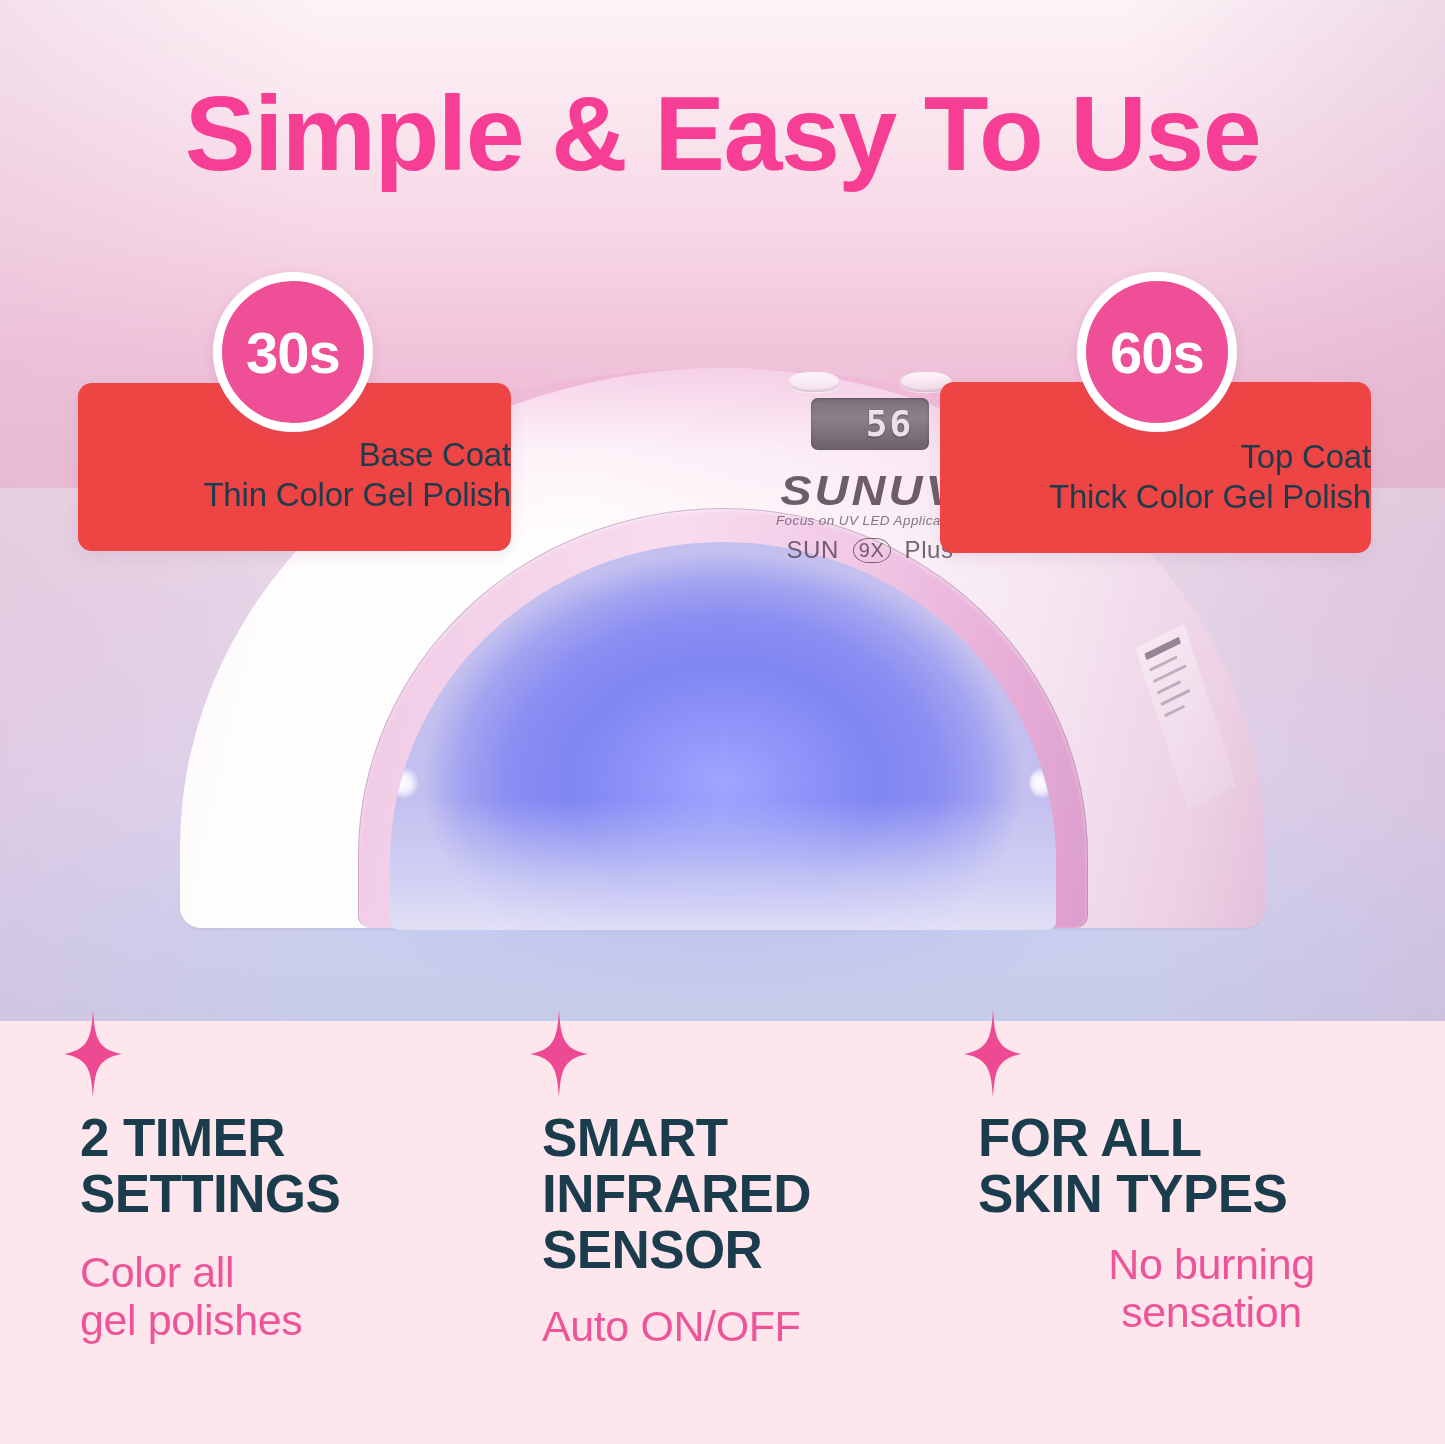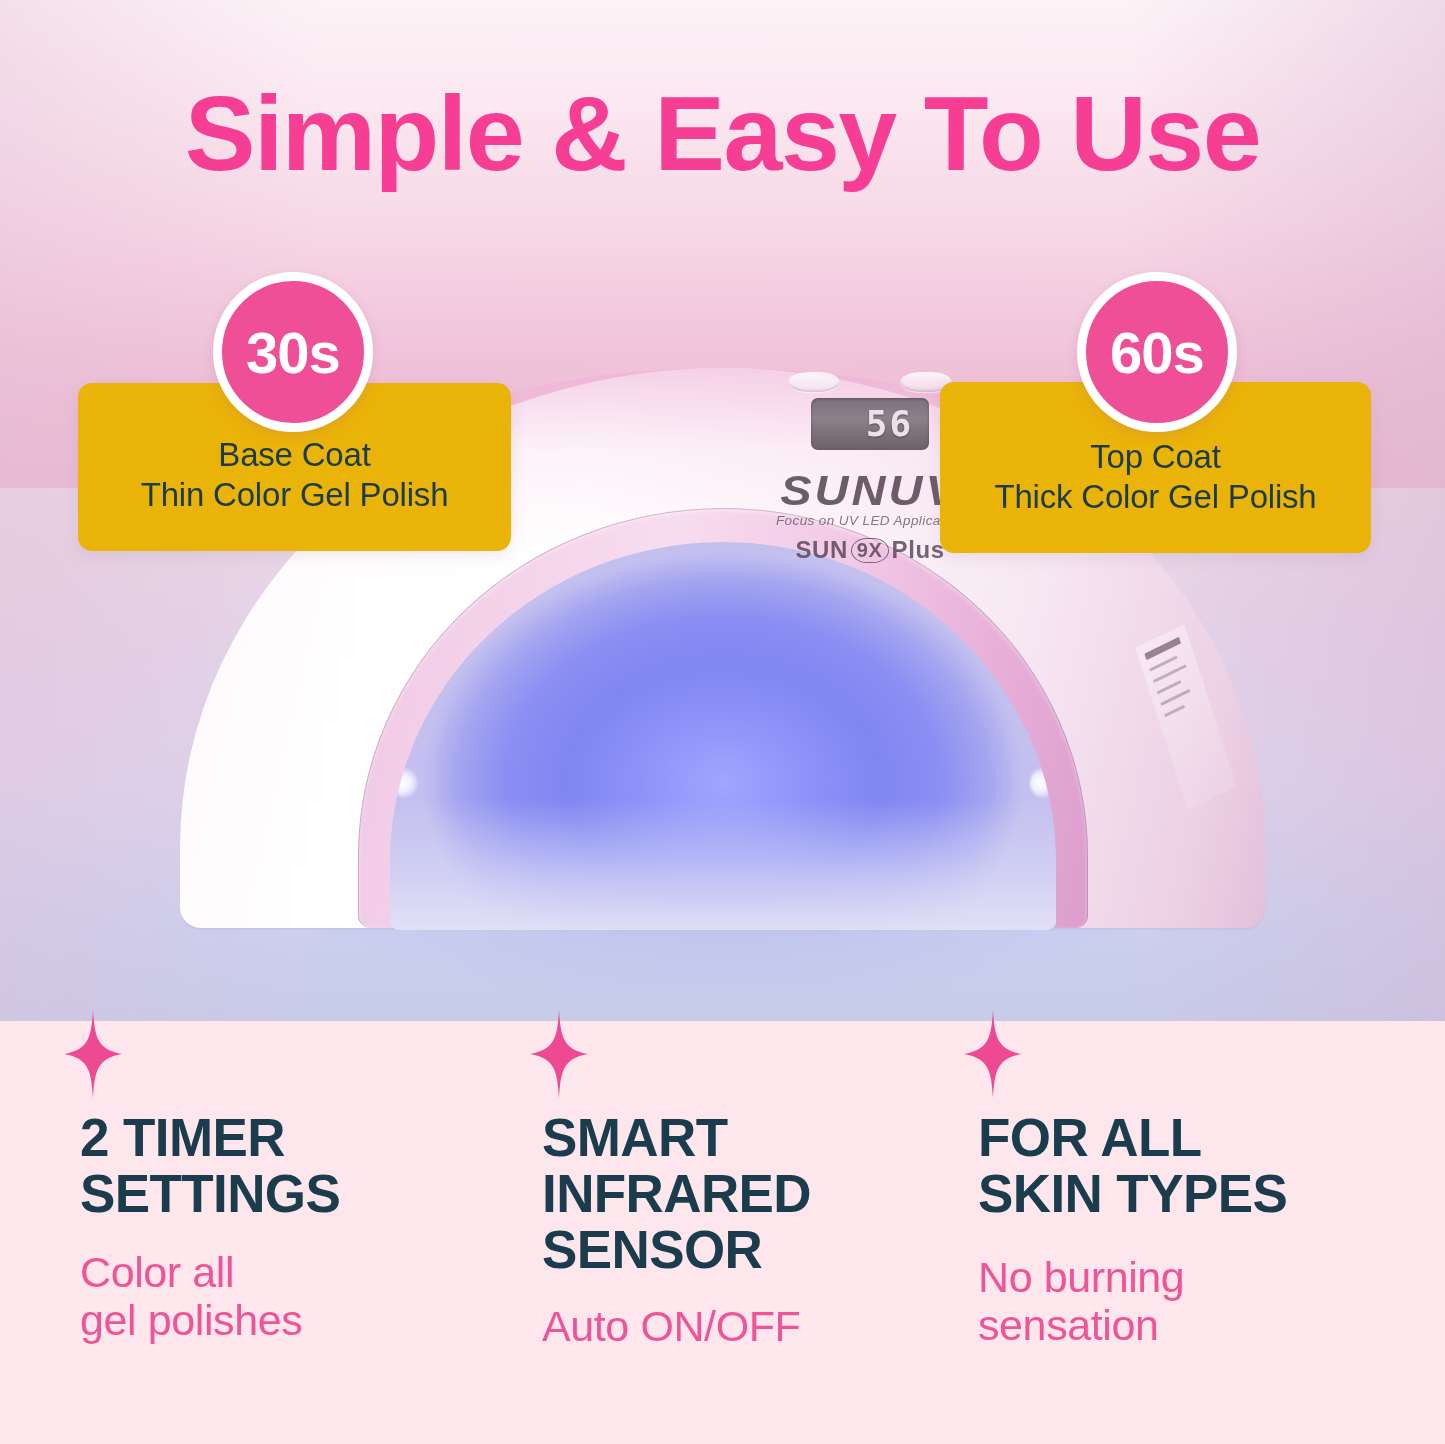--- a/index.html
+++ b/index.html
@@ -212,36 +212,36 @@
     font-size:13.5px;
     font-style:italic;
     letter-spacing:.4px;
     color:rgba(85,66,82,.70);
   }
   .brand-model{
     margin-top:8px;
     font-size:24px;
     letter-spacing:.6px;
     color:rgba(78,60,76,.78);
-    display:flex; align-items:center; justify-content:center; gap:3px;font-weight:bold;
+    display:flex; align-items:center; justify-content:center; gap:14px;
   }
   .model-badge{
     border:1.6px solid rgba(78,60,76,.72);
     border-radius:50%/60%;
     padding:0 5px;
     font-size:20px;
   }
 
   
   .info-card{
     position:absolute;
-    background:#eab308;
+    background:#ef4444;
     border-radius:14px;
     box-shadow:0 5px 16px rgba(150,110,150,.14);
-    text-align:center;
+    text-align:right;
     color:#1c3c4c;
   }
   .info-card .l1{
     font-size:33px; font-weight:500; letter-spacing:-.2px; line-height:1.22;
   }
   .info-card .l2{
     font-size:33px; font-weight:500; letter-spacing:-.2px; line-height:1.22;
   }
   #card-left{ left:78px; top:383px; width:433px; height:168px; padding-top:52px; }
   #card-right{ left:940px; top:382px; width:431px; height:171px; padding-top:55px; }
@@ -293,21 +293,21 @@
   .feat-sub{
     margin-top:26px;
     font-size:43px; font-weight:400;
     line-height:1.12;
     letter-spacing:-.4px;
     color:#ee5598;
     white-space:pre-line;
   }
   #feat-1 .feat-title{ margin-top:82px; }
   #feat-1 .feat-sub{ margin-top:24px; }
-  #feat-2 .feat-sub{ margin-top:31px; }
+  #feat-2 .feat-sub{ margin-top:18px;text-align:center; }
 </style>
 </head>
 <body>
 
 <div class="canvas">
 
   <div class="bg-wall"></div>
   <div class="bg-table"></div>
   <div class="bg-table-wash"></div>
   <div class="bg-vignette"></div>

